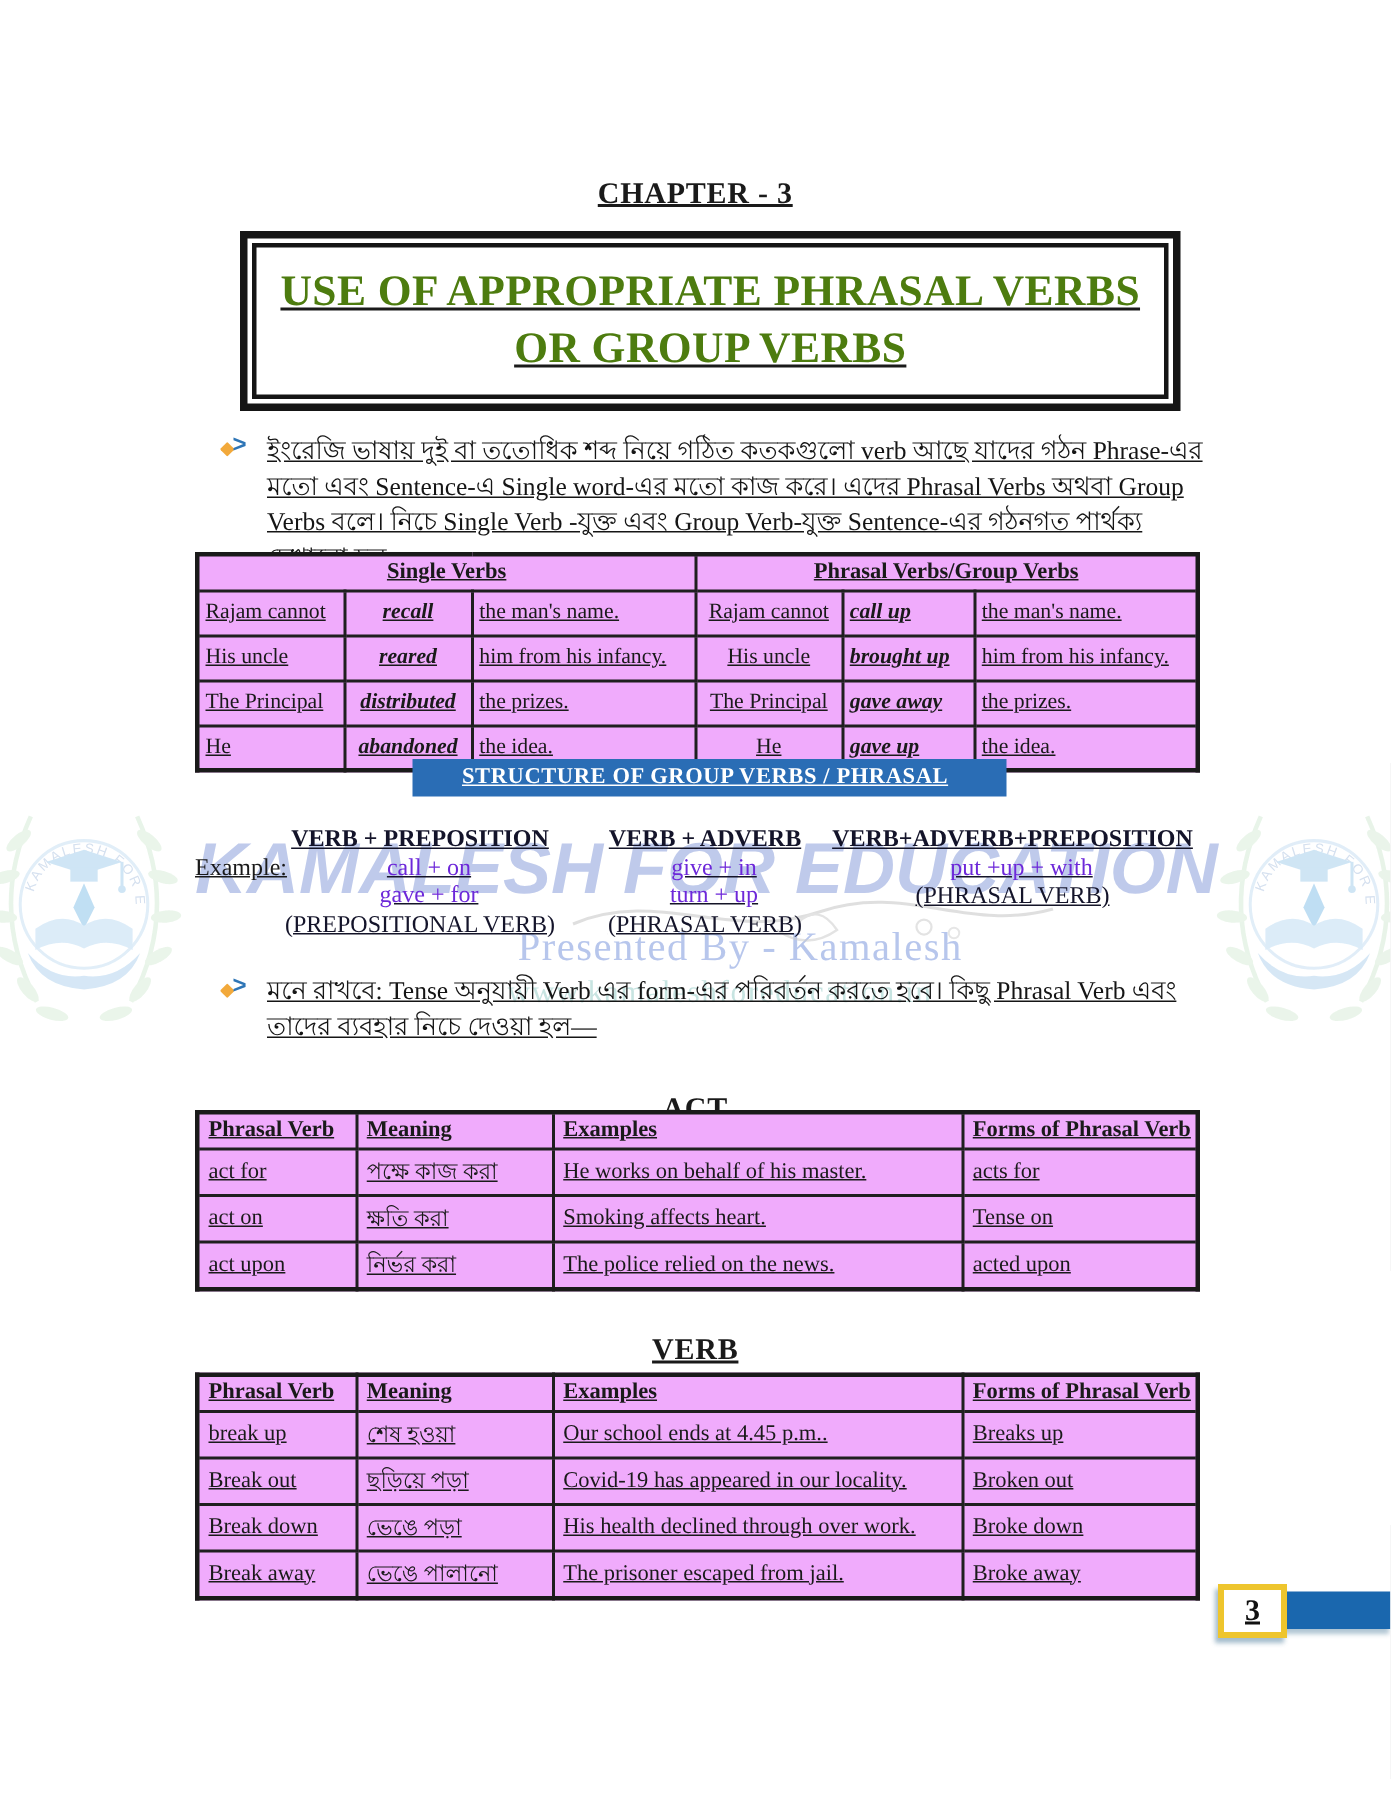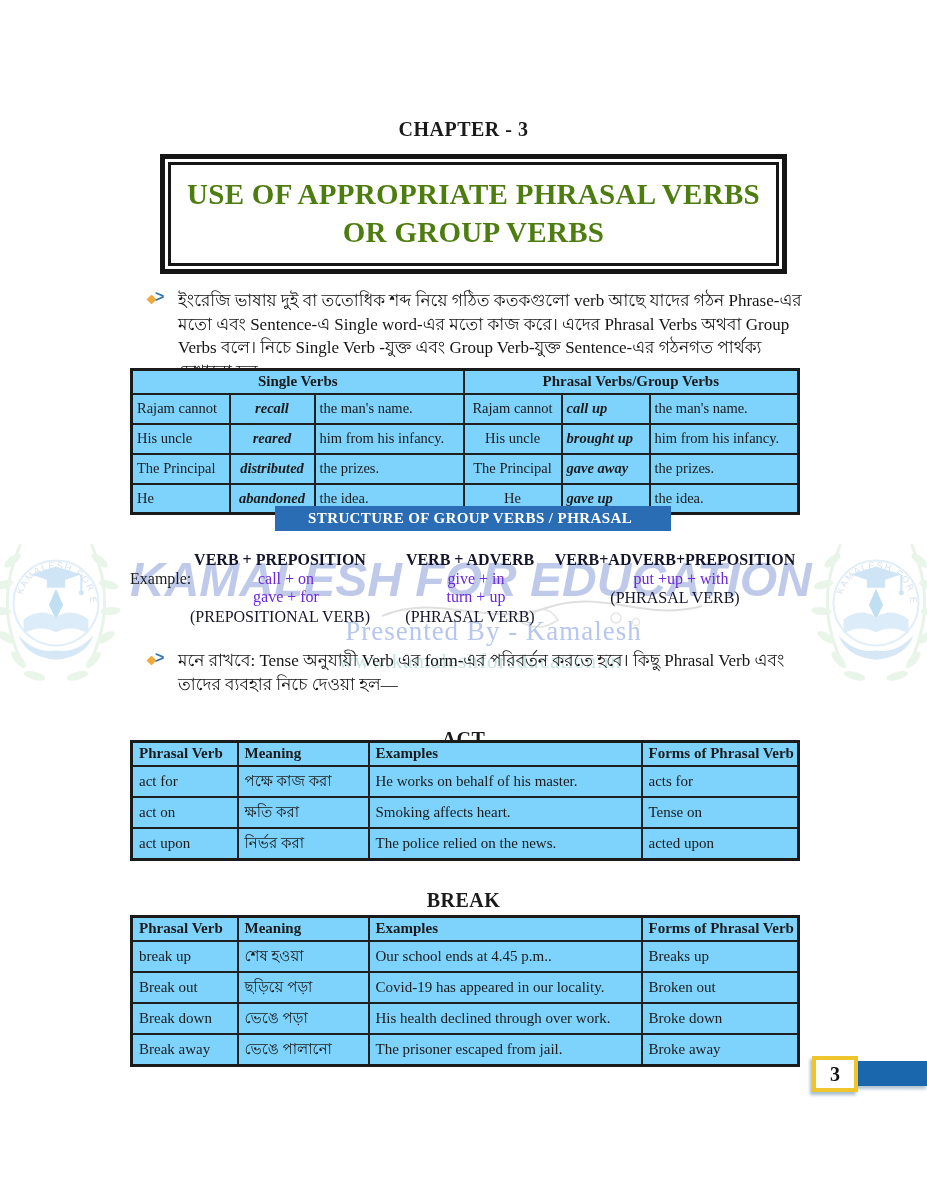--- a/index.html
+++ b/index.html
@@ -2,21 +2,21 @@
 <html><head>
 <meta charset="utf-8">
 <style>
   * { margin:0; padding:0; box-sizing:border-box; }
   body { background:#e8e8e8; font-family:"Liberation Serif", serif; }
   .page {
     position:relative; width:927px; height:1200px; margin:0 auto;
     background:#ffffff; overflow:hidden; color:#1a1a1a;
   }
   .wm { position:absolute; z-index:0; }
-  .content { position:absolute; z-index:1; }
+  .content { position:absolute; z-index:1;text-decoration:underline; }
 
   .chapter {
     left:130px; top:118px; width:667px; text-align:center;
     font-size:20px; font-weight:bold; letter-spacing:0.5px;
   }
   .title-box {
     left:160px; top:154px; width:627px; border:5px solid #151515; padding:3px; background:#fff;
   }
   .title-box-inner {
     border:3px solid #151515; padding:10px 8px 12px 8px; text-align:center;
@@ -31,21 +31,21 @@
   .bullet-chev {
     position:absolute; left:7px; top:-3px; color:#2e75b6;
     font-family:"Liberation Sans", sans-serif; font-weight:bold; font-size:16px;
   }
   .bn-par {
     font-size:17px; line-height:23.5px; color:#151515; text-align:left;
   }
   .intro-par { left:178px; top:289px; width:624px; }
   .note-par  { left:178px; top:649px; width:624px; }
 
-  table { border-collapse:collapse; table-layout:fixed; background:#7dd3fc; }
+  table { border-collapse:collapse; table-layout:fixed; background:#f0abfc; }
   .cmp-table { position:absolute; left:130px; top:368px; width:667px; border:3px solid #1a1a1a; }
   .cmp-table th, .cmp-table td { border:2px solid #1f1f1f; font-size:14.5px; padding:2px 4px; overflow:hidden; white-space:nowrap; }
   .cmp-table th { font-size:15px; text-align:center; height:24px; }
   .cmp-table td { height:30px; }
   td.vb { font-weight:bold; font-style:italic; }
   td.ctr { text-align:center; }
 
   .banner {
     left:275px; top:506px; width:396px; height:25px; background:#2a6db5;
     color:#ffffff; font-weight:bold; font-size:15px; text-align:left;
@@ -303,21 +303,21 @@
     </tr>
     <tr>
       <td>act upon</td>
       <td>নির্ভর করা</td>
       <td>The police relied on the news.</td>
       <td>acted upon</td>
     </tr>
   </tbody>
     </table>
 
-  <div class="content sec-head brk-head">BREAK</div>
+  <div class="content sec-head brk-head">VERB</div>
   <table class="pv-table brk-table content">
     <colgroup>
         <col style="width:106px">
         <col style="width:131px">
         <col style="width:273px">
         <col style="width:157px">
       </colgroup>
     <tbody>
         <tr>
       <th>Phrasal Verb</th>

